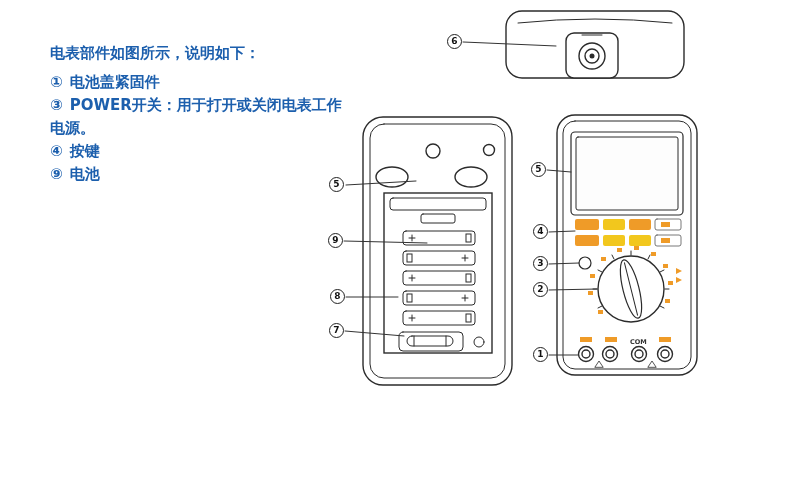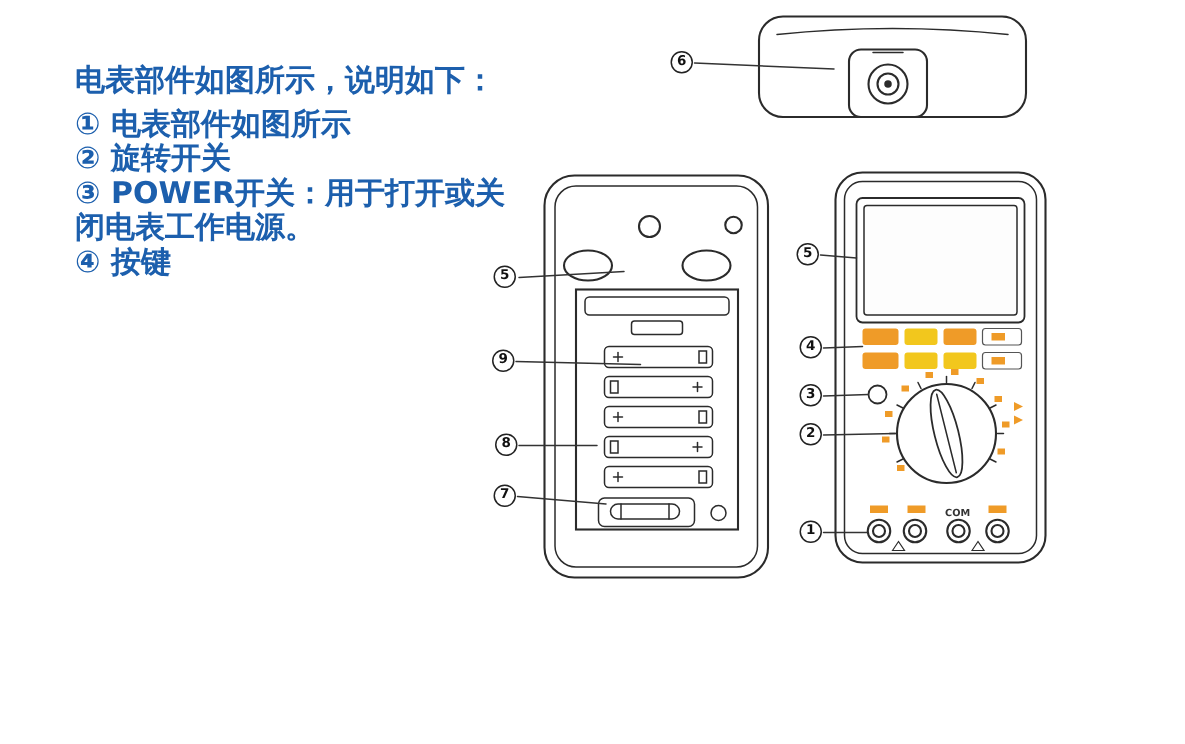--- a/index.html
+++ b/index.html
@@ -6,21 +6,21 @@
   html, body { margin: 0; padding: 0; }
   body {
     width: 790px; height: 496px; background: #ffffff;
     font-family: "DejaVu Sans", "Liberation Sans", sans-serif;
   }
   .page { position: relative; width: 790px; height: 496px; background: #fff; overflow: hidden; }
 
   .parts-text {
     position: absolute; left: 50px; top: 42px; width: 292px;
     color: var(--text-blue, #1c5fad);
-    font-size: 20px; font-weight: bold; line-height: 23px;
+    font-size: 15px; font-weight: bold; line-height: 23px;
   }
   .parts-text p { margin: 0; }
   .parts-text .intro { margin-bottom: 6px; }
   .num { margin-right: 7px; }
 
   .fig-svg { position: absolute; left: 0; top: 0; width: 790px; height: 496px; }
 
   .callout {
     position: absolute; min-width: 15px; height: 15px; padding: 0 2px;
     border: 1.3px solid #222; border-radius: 9px; background: #fff;
@@ -33,24 +33,24 @@
   svg .yellow { fill: var(--accent-yellow, #f2c71d); stroke: none; }
   svg .tiny { font: 600 6.5px "DejaVu Sans", sans-serif; fill: #333; stroke: none; }
 </style>
 </head>
 <body>
 
 <div class="page">
 
   <div class="parts-text">
     <p class="intro">电表部件如图所示，说明如下：</p>
-    <p class="item"><span class="num">①</span><span>电表部件如图所示</span></p>
-    <p class="item"><span class="num">②</span><span>旋转开关</span></p>
+    <p class="item"><span class="num">①</span><span>电池盖紧固件</span></p>
     <p class="item"><span class="num">③</span><span>POWER开关：用于打开或关闭电表工作电源。</span></p>
     <p class="item"><span class="num">④</span><span>按键</span></p>
+    <p class="item"><span class="num">⑨</span><span>电池</span></p>
   </div>
 
   <svg class="fig-svg" viewBox="0 0 790 496">
     <g fill="none" stroke="#2b2b2b" stroke-width="1.4">
 
       <g>
         <rect x="506" y="11" width="178" height="67" rx="16" fill="#fff"></rect>
         <path d="M518 23 Q595 15 672 23" stroke-width="1"></path>
         <rect x="566" y="33" width="52" height="45" rx="8" fill="#fff"></rect>
         <path d="M582 35 h20" stroke-width="1"></path>

